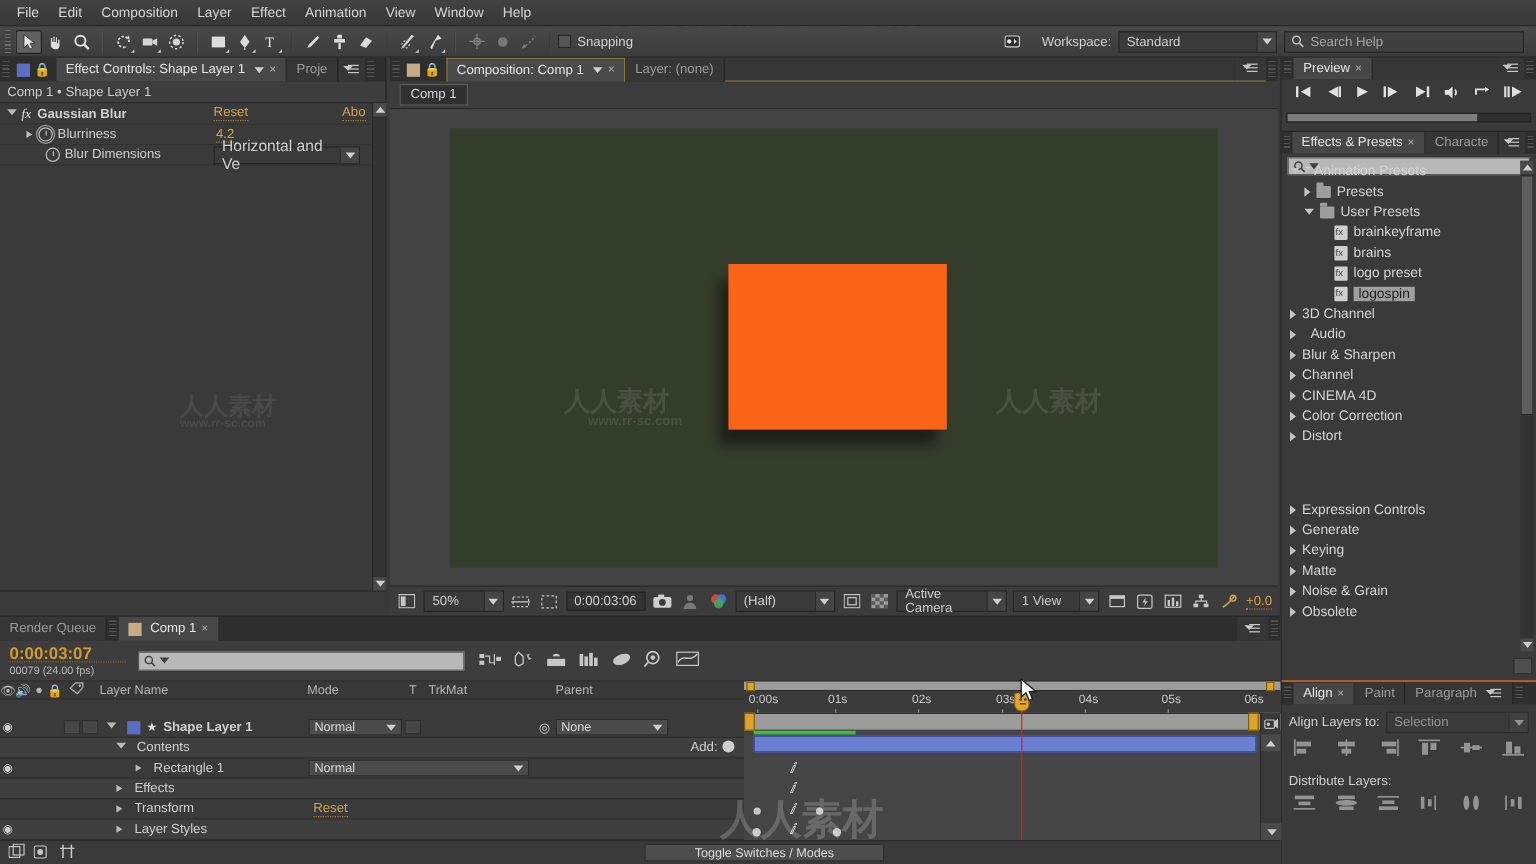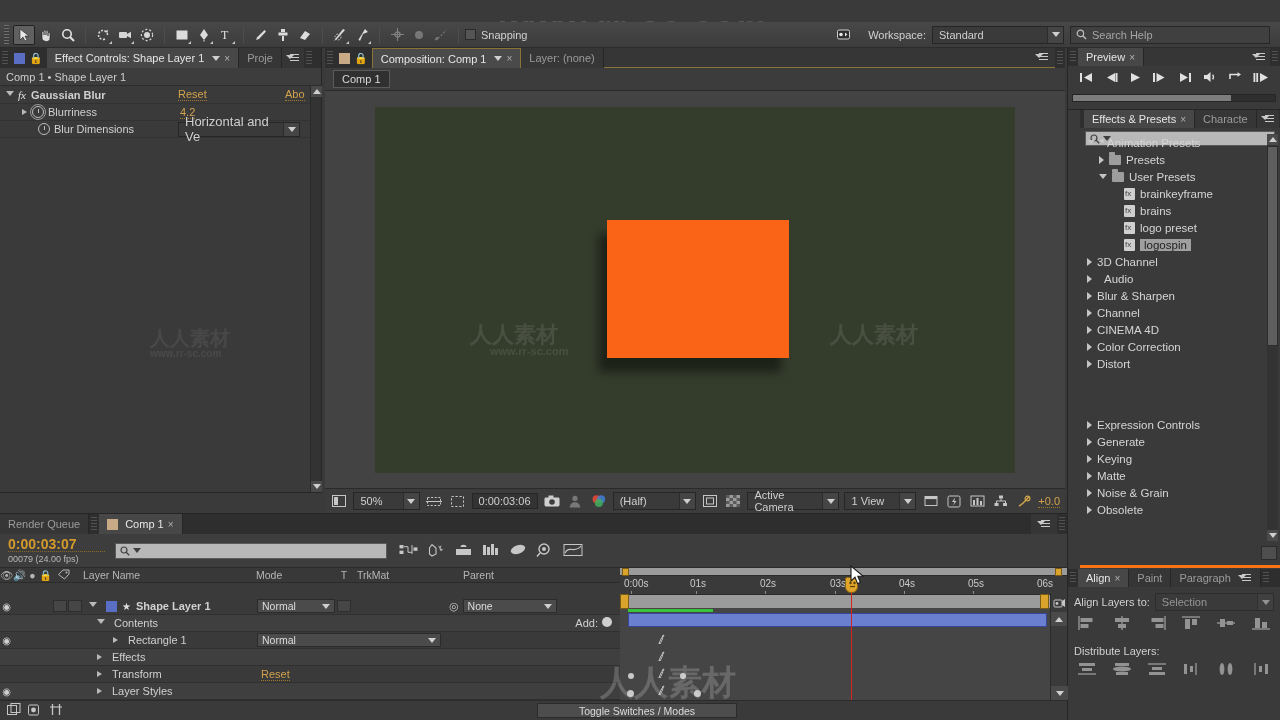--- a/index.html
+++ b/index.html
@@ -104,21 +104,21 @@
   .tcbox{ background:#333; border:1px solid #262626; padding:1px 6px; color:#cfcfcf; font-size:11px;}
   .sqbtn{ width:20px;height:18px; display:flex;align-items:center;justify-content:center;color:#c6c6c6;}
 
   
   #right{ position:absolute; left:1067px; top:48px; width:213px; bottom:0; background:#3a3a3a;
      border-left:1px solid #262626;}
   #previewpanel{ height:62px; border-bottom:1px solid #262626;}
   .prevbtns{ height:24px; display:flex; align-items:center; justify-content:space-around; padding:0 6px; color:#dcdcdc;}
   .prevscroll{ height:8px; margin:4px 4px 0; background:#2e2e2e; border:1px solid #262626;}
   .prevscroll > i{ display:block; height:100%; width:78%; background:#7d7d7d;}
-  #effectspanel{ position:absolute; top:62px; left:12px; right:0; height:458px; border-bottom:3px solid #f97316;}
+  #effectspanel{ position:absolute; top:62px; left:0; right:0; height:458px; border-bottom:1px solid #f97316;}
   .searchrow{ height:20px; padding:3px 5px; }
   .searchbox{ height:15px; background:#b8b8b8; border:1px solid #5a5a5a; display:flex;align-items:center;
     padding:0 4px; gap:3px; color:#3a3a3a;}
   .efflist{ position:absolute; top:24px; left:3px; right:14px; bottom:24px; overflow:hidden; }
   .effrow{ height:17px; display:flex; align-items:center; font-size:11.5px; color:#d5d5d5; padding-left:4px;}
   .effrow.sel .labelchip{ background:#9f9f9f; color:#1e1e1e; padding:0 4px;}
   .tri-r{ width:0;height:0;border-left:5px solid #c4c4c4;border-top:4px solid transparent;border-bottom:4px solid transparent;}
   .tri-d{ width:0;height:0;border-left:4.5px solid transparent;border-right:4.5px solid transparent;border-top:5px solid #c4c4c4;}
   .folder{ width:12px;height:10px;background:#9d9d9d;border-radius:1px; position:relative;}
   .folder:before{content:"";position:absolute;left:0;top:-3px;width:6px;height:3px;background:#9d9d9d;border-radius:1px 1px 0 0;}
@@ -166,20 +166,31 @@
      border-top:1px solid #2b2b2b; display:flex; align-items:center;}
   .toggleswitch{ width:200px; height:15px; background:#4d4d4d; border:1px solid #2b2b2b;
      display:flex; align-items:center; justify-content:center; font-size:10.5px; color:#dcdcdc;}
   .wm{ position:absolute; color:rgba(235,235,235,.18); font-weight:bold; pointer-events:none; user-select:none;}
 </style>
 </head>
 <body>
 
 <div class="app">
 
+  <div id="menubar">
+    <div class="mi">File</div>
+    <div class="mi">Edit</div>
+    <div class="mi">Composition</div>
+    <div class="mi">Layer</div>
+    <div class="mi">Effect</div>
+    <div class="mi">Animation</div>
+    <div class="mi">View</div>
+    <div class="mi">Window</div>
+    <div class="mi">Help</div>
+  </div>
 
   <div id="toolbar">
     <div class="handle"></div>
 
     <div class="tbtn sel">
       <svg width="13" height="14" viewBox="0 0 13 14">
           <path d="M2 1 L2 12 L5 9 L7 13 L9 12 L7 8 L11 8 Z" fill="#e8e8e8" stroke="#222" stroke-width="0.6"></path>
         </svg>
     </div>
     <div class="tbtn">

